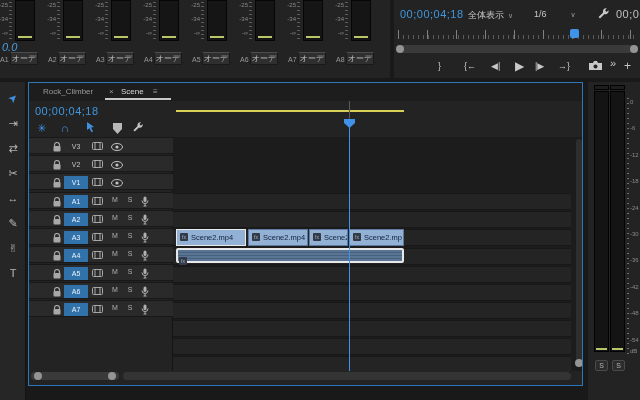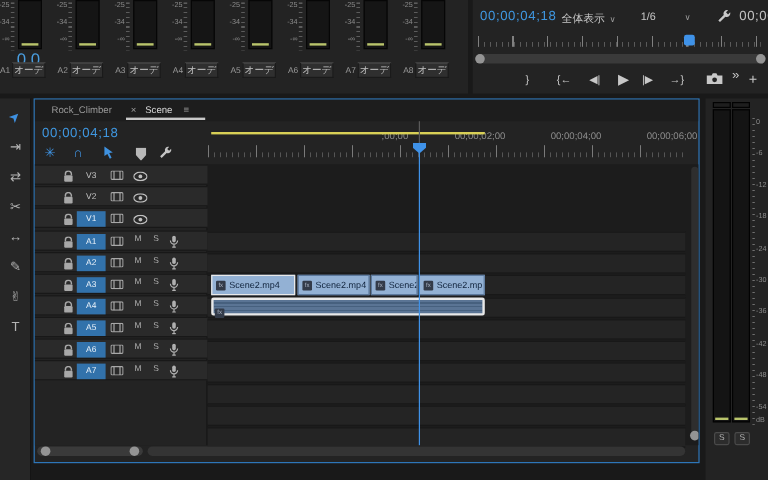--- a/index.html
+++ b/index.html
@@ -14,21 +14,21 @@
   .strip .slab { position:absolute; font-size:6px; color:#8a8a8a; width:15px; text-align:right; }
   .strip .fticks { position:absolute; left:17px; top:2px; width:3px; height:40px;
     background:repeating-linear-gradient(180deg,#5c5c5c 0,#5c5c5c 1px,transparent 1px,transparent 4px); }
   .strip .well { position:absolute; left:23px; top:0px; width:20px; height:41px;
     background:#151515; border:1px solid #060606; }
   .strip .lvl { position:absolute; left:2px; right:2px; bottom:2px; height:2px; background:#b9c46b; }
   .chan-name { position:absolute; top:56px; font-size:7px; color:#9a9a9a; }
   .chan-dev { position:absolute; top:52px; width:28px; height:13px; background:#2f2f2f;
     border:1px solid #1a1a1a; border-top-color:#4c4c4c; color:#c0c0c0; font-size:8px;
     line-height:11px; text-align:center; overflow:hidden; }
-  #vol-readout { left:14px; top:41px; font-size:14px; color:#4a9ee0; }
+  #vol-readout { left:2px; top:41px; font-size:11px; color:#4a9ee0;font-style:italic; }
 
   
   #program { left:394px; top:0; width:246px; height:78px; background:#232323; overflow:hidden; }
   .tc-blue { color:#3f97e0; font-size:11px; letter-spacing:0.5px; }
   .dd { color:#c6c6c6; font-size:9px; cursor:default; }
   .chev { color:#9a9a9a; font-size:7px; margin-left:4px; }
   #prog-scrub { left:4px; top:30px; width:236px; height:9px;
     background-image:
       repeating-linear-gradient(90deg,#808080 0,#808080 1px,transparent 1px,transparent 29px),
       repeating-linear-gradient(90deg,#5a5a5a 0,#5a5a5a 1px,transparent 1px,transparent 5px);
@@ -274,29 +274,20 @@
     </span>
     <span class="tl-icon" style="left:84px;top:40px">
       <span id="marker-pennant" style="display:inline-block"></span>
     </span>
     <span class="tl-icon" style="left:102px">
       <svg width="13" height="13" viewBox="0 0 14 14">
           <path d="M12.5 3.2a3 3 0 0 1-4 3.7L4 11.4 2.6 10l4.5-4.5a3 3 0 0 1 3.7-4L9 3.3l1.7 1.7 1.8-1.8z" fill="#c4c4c4"></path>
         </svg>
     </span>
 
-    <div id="ruler">
-      <div id="ruler-labels">
-          <div class="ruler-label" style="left: 145px; transform: none;">;00;00</div>
-          <div class="ruler-label" style="left: 227px;">00;00;02;00</div>
-          <div class="ruler-label" style="left: 307px;">00;00;04;00</div>
-          <div class="ruler-label" style="left: 387px;">00;00;06;00</div>
-        </div>
-      <div id="ruler-ticks"></div>
-    </div>
     <div id="workbar"></div>
 
     <div id="track-area">
       <div id="header-col">
           <div class="trow" style="top: 0px;">
             <div class="thico" style="left: 24px;">
               <svg width="8" height="10" viewBox="0 0 8 10">
                 <path d="M1.5 4V3a2.5 2.5 0 0 1 5 0v1" fill="none" stroke="#a8a8a8" stroke-width="1.2"></path>
                 <rect x="0.5" y="4" width="7" height="5.5" rx="1" fill="#a8a8a8"></rect>
               </svg>

